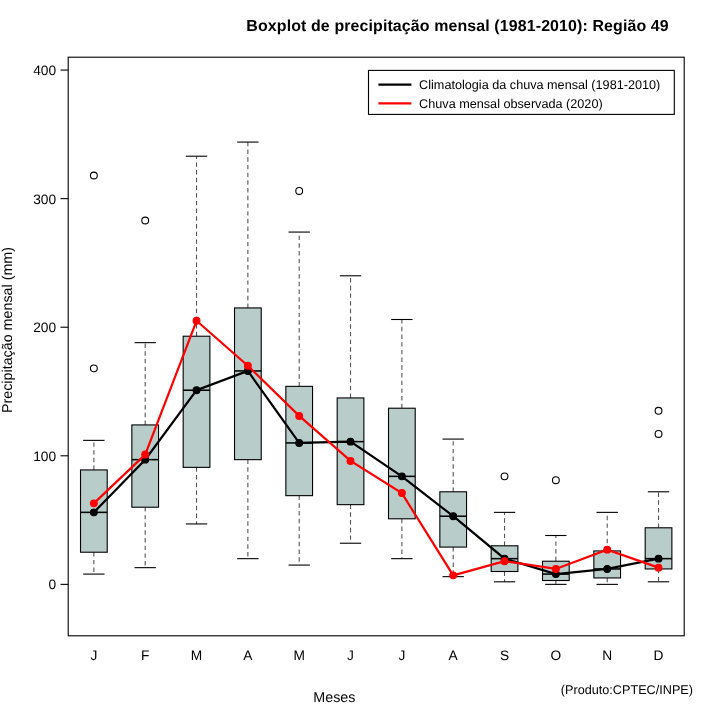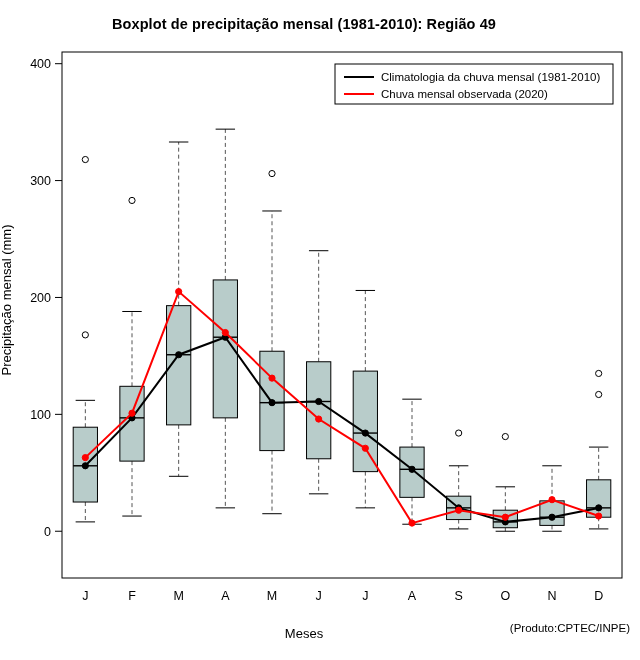--- a/index.html
+++ b/index.html
@@ -17,21 +17,21 @@
   #chart-root {
     position: relative;
     width: 640px;
     height: 660px;
   }
   .chart-title {
     position: absolute;
     top: 16px;
     left: 0;
     width: 608px;
-    text-align: center;
+    text-align: right;
     font-size: 14.5px;
     font-weight: bold;
     letter-spacing: 0.1px;
   }
   .y-axis-label {
     position: absolute;
     left: 6px;
     top: 300px;
     transform: translate(-50%, -50%) rotate(-90deg);
     transform-origin: center center;

